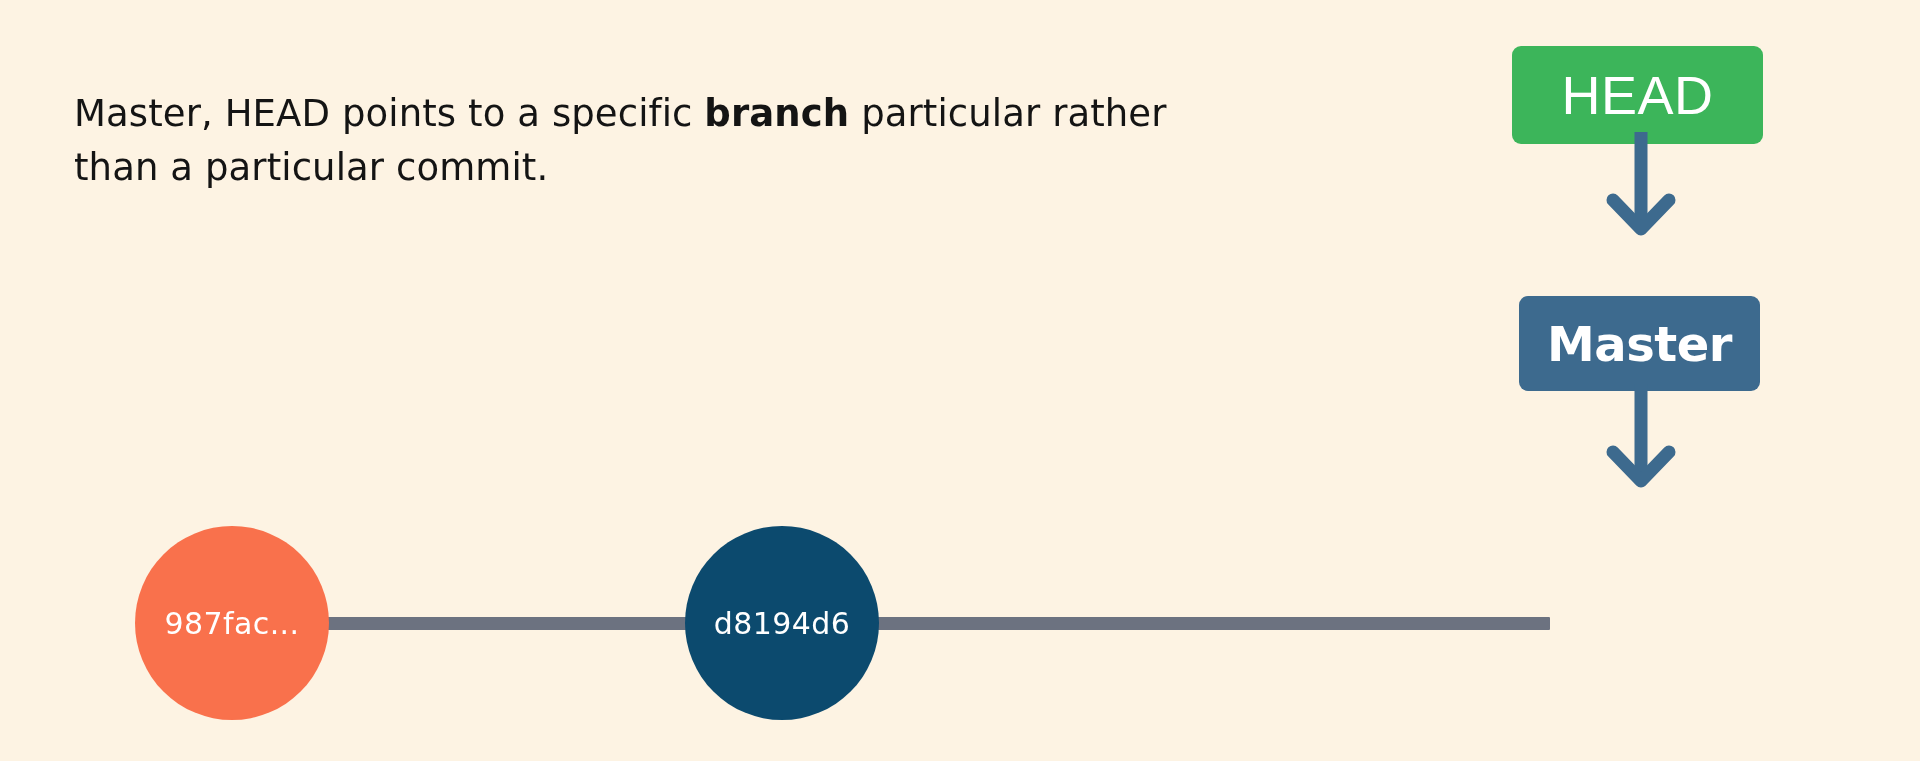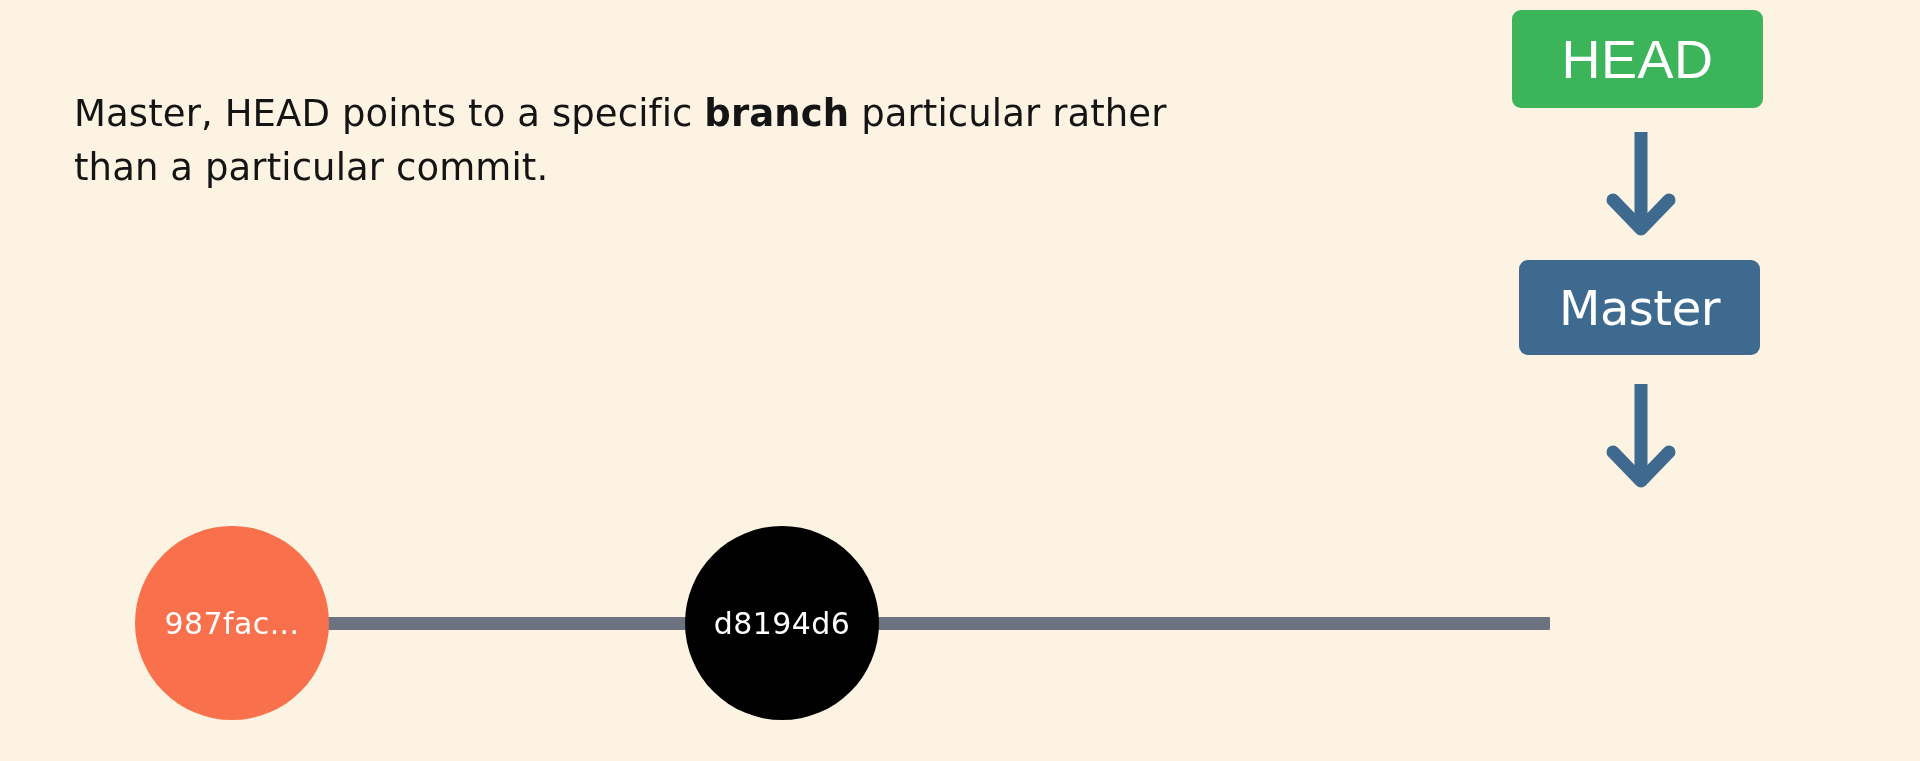--- a/index.html
+++ b/index.html
@@ -40,41 +40,42 @@
 
   
   .ref-badge {
     position: absolute;
     display: flex;
     align-items: center;
     justify-content: center;
     border-radius: 9px;
     color: #FFFFFF;
     box-sizing: border-box;
+    margin-top: 36px;
   }
   #head-badge {
     left: 1512px;
     top: 10px;
     width: 251px;
     height: 98px;
     background: #3CB55A;
     font-family: "Liberation Sans", sans-serif;
     font-size: 54px;
     font-weight: 400;
     letter-spacing: 0.5px;
   }
   #master-badge {
     left: 1519px;
     top: 260px;
     width: 241px;
     height: 95px;
     background: #3D6A8E;
     font-family: "DejaVu Sans", sans-serif;
     font-size: 48px;
-    font-weight: 400;
+    font-weight: 700;
     letter-spacing: -0.5px;
   }
 
   
   .arrow {
     position: absolute;
   }
 
   
   #graph {
@@ -131,20 +132,20 @@
 
   <div id="graph">
 
     <div class="connector" id="connector-1" style="left:320px; top:617px; width:470px;"></div>
     <div class="connector" id="connector-2" style="left:870px; top:617px; width:680px;"></div>
 
     <div class="commit-node" id="commit-0" style="left:135px; top:526px; width:194px; height:194px; background:#F9714C;">
       <span>987fac...</span>
     </div>
 
-    <div class="commit-node" id="commit-1" style="left:685px; top:526px; width:194px; height:194px; background:#000000;">
+    <div class="commit-node" id="commit-1" style="left:685px; top:526px; width:194px; height:194px; background:#0c4a6e;">
       <span>d8194d6</span>
     </div>
 
 
   </div>
 
 </div>
 
 </body></html>

